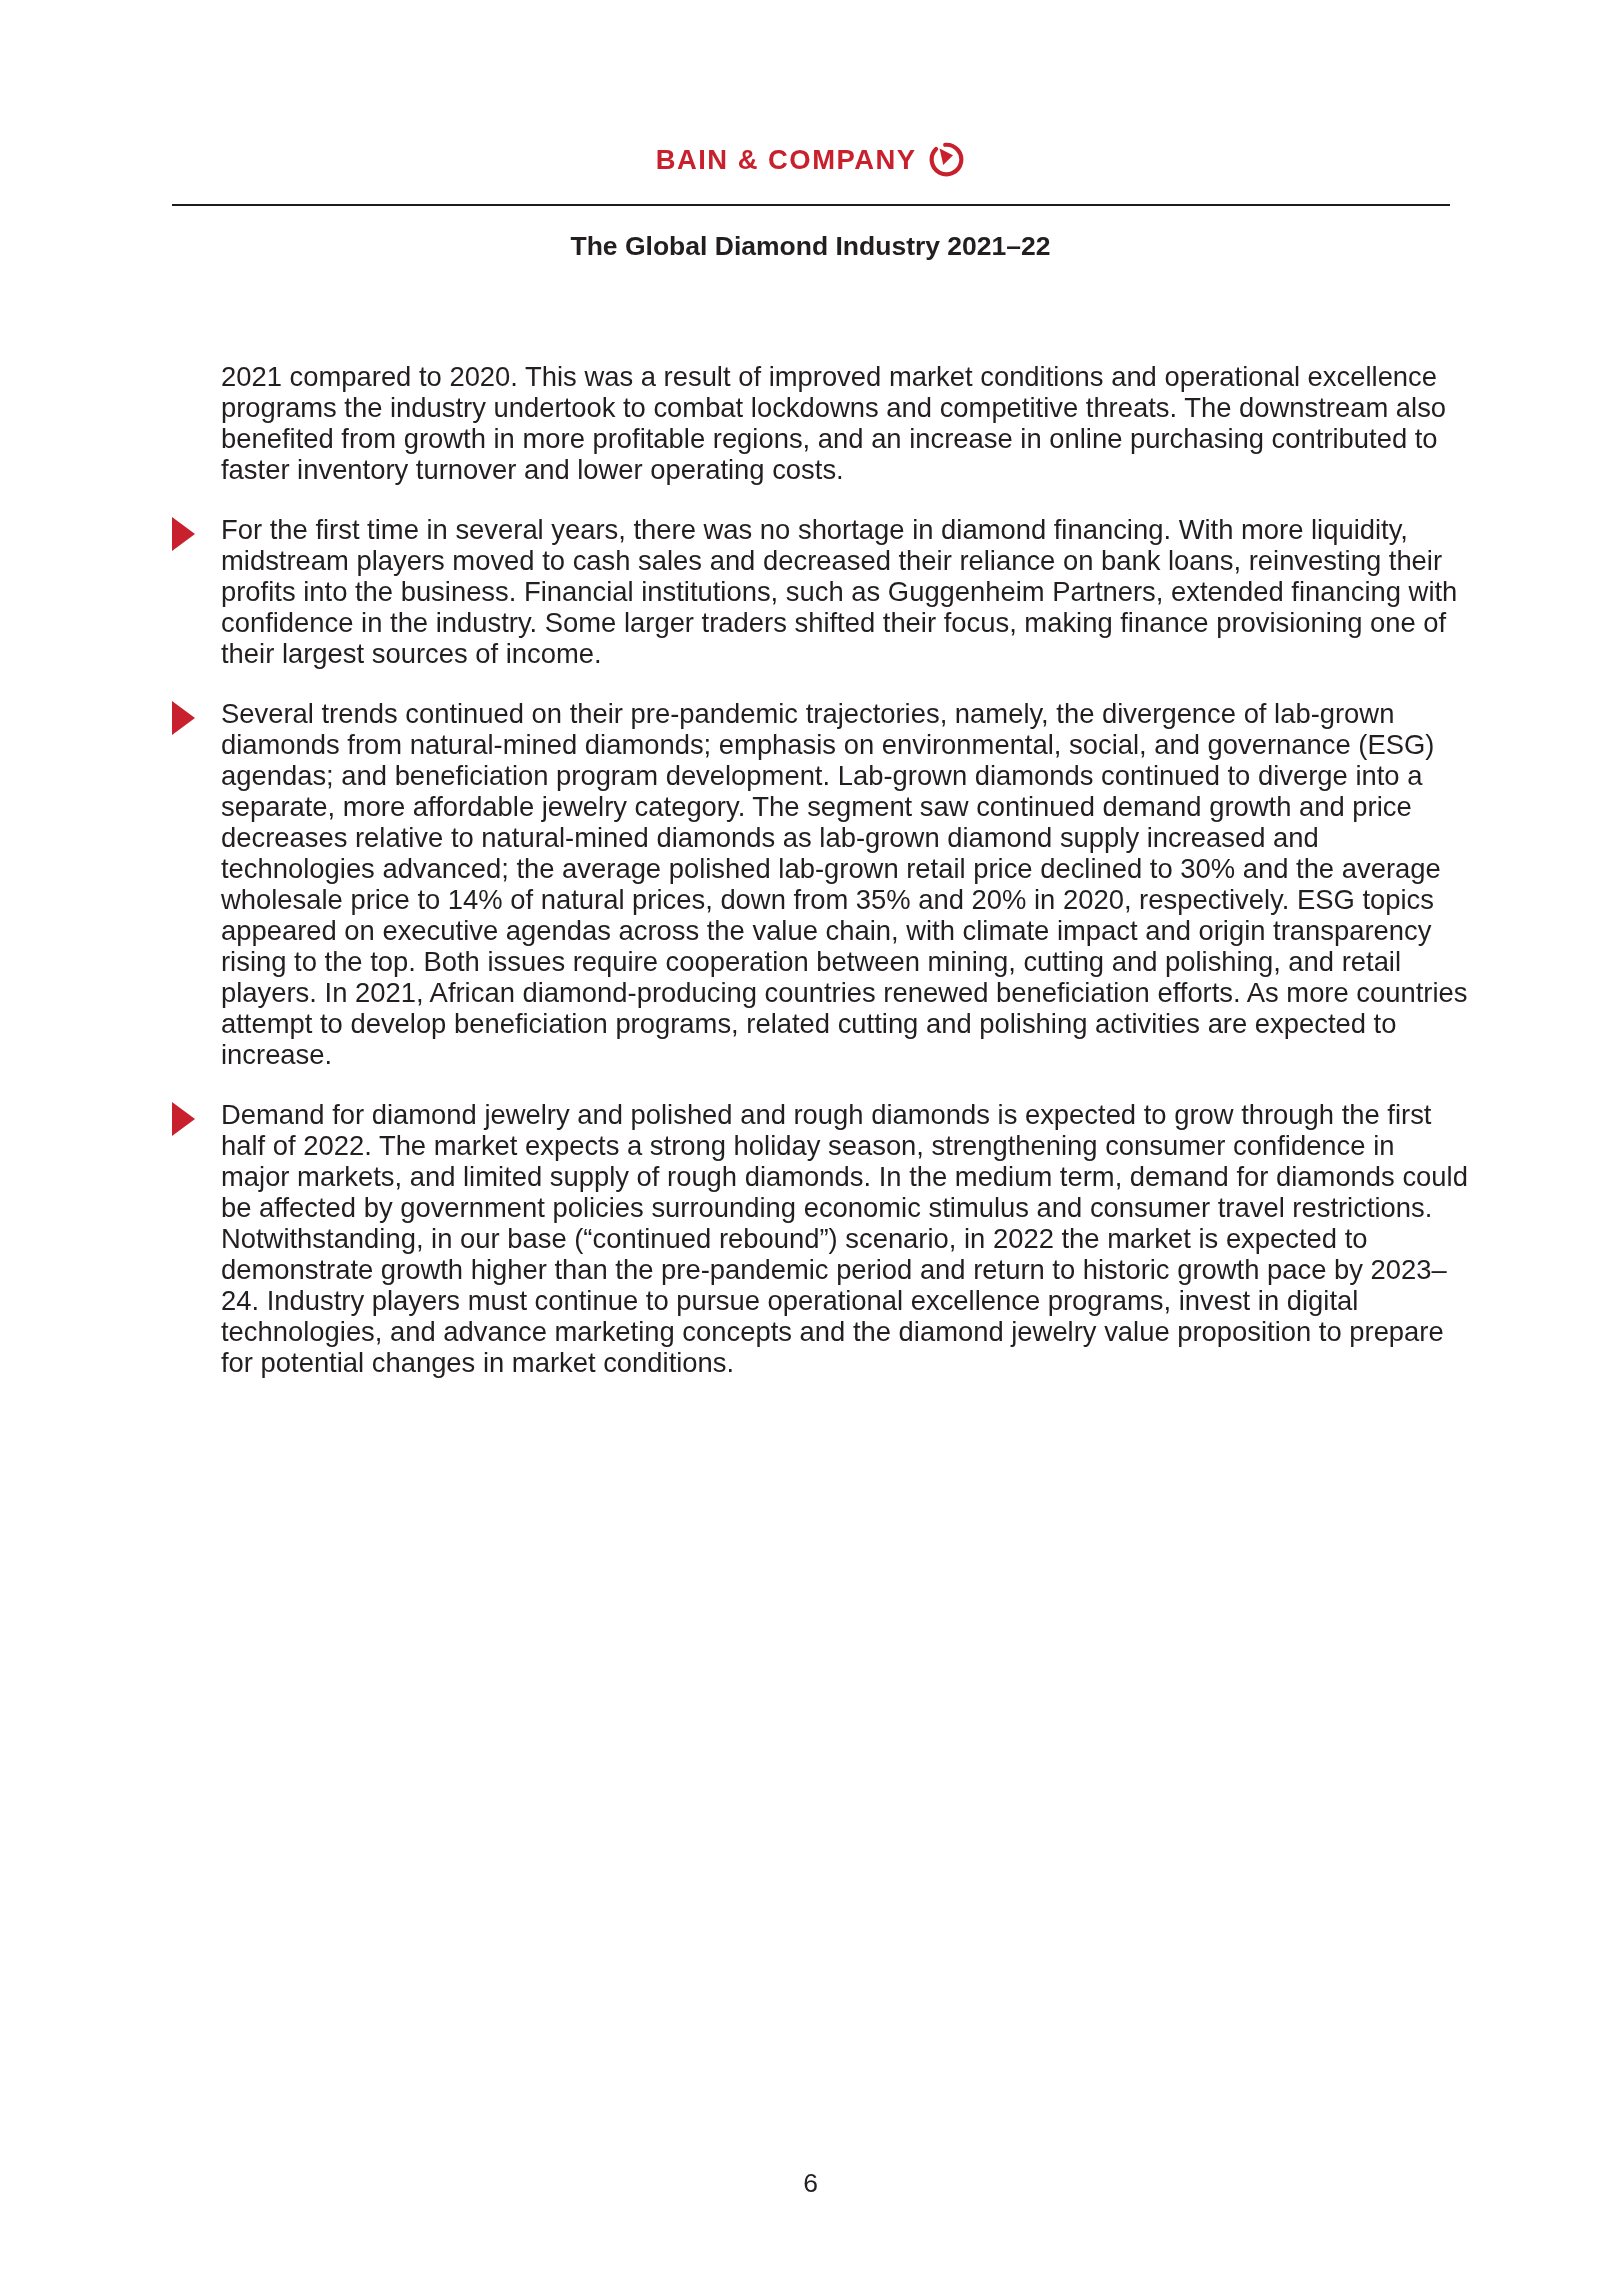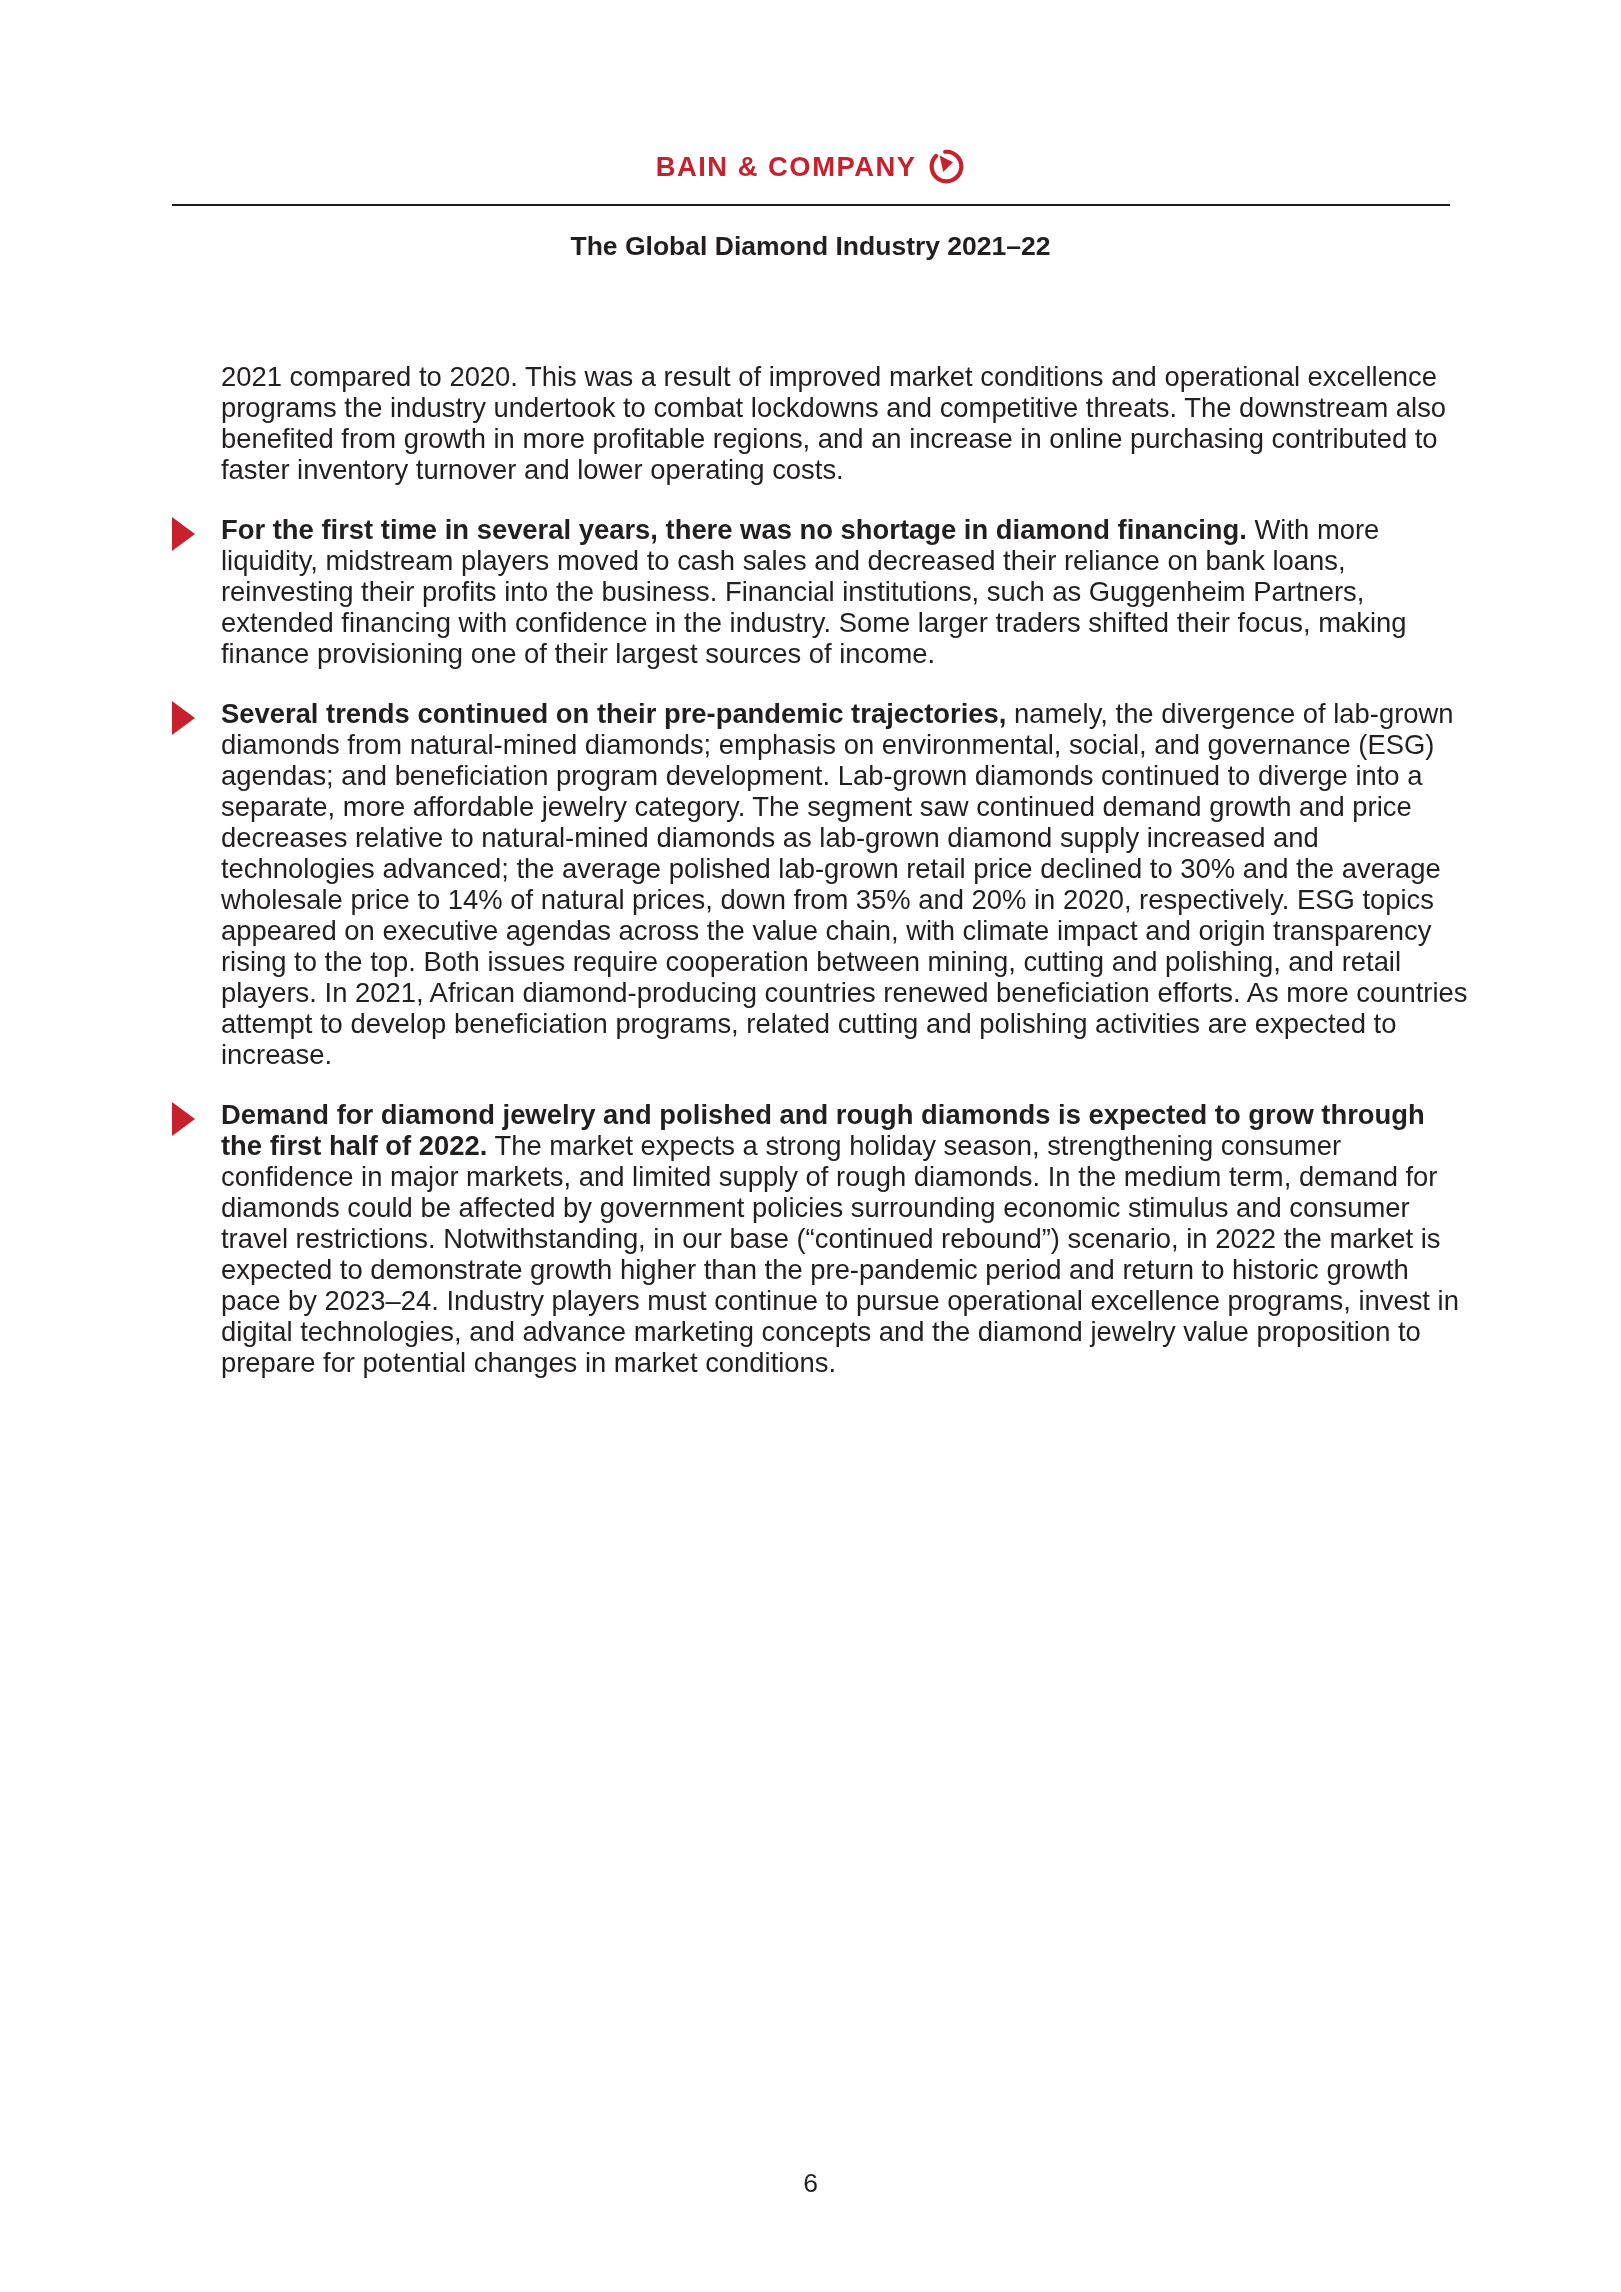--- a/index.html
+++ b/index.html
@@ -5,21 +5,21 @@
   html,body{margin:0;padding:0;background:#ffffff;}
   .page{
     position:relative;
     width:1621px;height:2293px;
     background:#ffffff;
     font-family:"Liberation Sans",sans-serif;
     color:var(--text,#231f20);
     overflow:hidden;
   }
   .brand{
-    position:absolute;top:148px;left:0;width:100%;
+    position:absolute;top:141px;left:0;width:100%;
     display:flex;justify-content:center;align-items:center;gap:11.8px;
     color:var(--brand,#c8202d);
   }
   .brand-text{
     font-size:27.4px;font-weight:700;letter-spacing:1.5px;
   }
   .brand svg{width:37px;height:37px;display:block;}
   .divider{
     position:absolute;top:204px;left:172px;width:1278px;height:2px;
     background:#1c1c1c;
@@ -33,21 +33,21 @@
     font-size:27.4px;line-height:31px;
   }
   .para{position:relative;margin:0 0 29px 0;text-align:left;}
   .para .bullet{
     position:absolute;left:-49px;top:2.9px;
     width:0;height:0;
     border-top:17.6px solid transparent;
     border-bottom:17.6px solid transparent;
     border-left:23.5px solid var(--brand,#c8202d);
   }
-  .lead{font-weight:700;}
+  .lead{font-weight:400;}
   .page-number{
     position:absolute;top:2168px;left:0;width:100%;
     text-align:center;font-size:26.5px;
   }
 </style>
 </head>
 <body>
 
 <div class="page">
 

